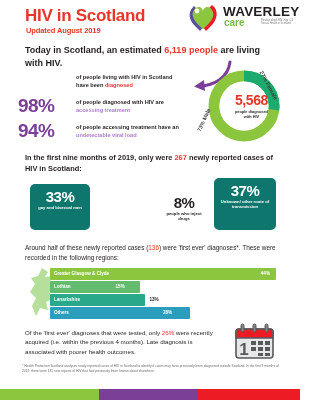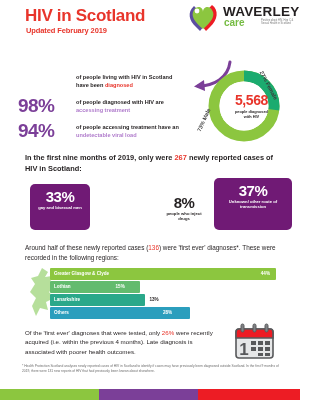--- a/index.html
+++ b/index.html
@@ -92,21 +92,21 @@
   .boxes{position:absolute;left:30px;top:178px;width:250px;height:58px;}
   .box{position:absolute;border-radius:5px;}
   .box .bnum{
     position:absolute;left:0;right:0;top:4px;text-align:center;
     font-size:15px;font-weight:bold;letter-spacing:-0.5px;
   }
   .box .blbl{
     position:absolute;left:2px;right:2px;top:21px;text-align:center;
     font-size:4.2px;font-weight:bold;line-height:5.4px;
   }
-  .box-green{background:#701a75;}
+  .box-green{background:#0f766e;}
   .box-green .bnum,.box-green .blbl{color:#ffffff;}
   .box-white .bnum,.box-white .blbl{color:#231f20;}
 
   
   .sec3{
     position:absolute;left:25px;top:243px;width:252px;
     font-size:6.4px;color:#231f20;line-height:9.6px;
   }
   .sec3 .hl{color:#e8352b;}
 
@@ -143,35 +143,38 @@
   .bottombar{position:absolute;left:0;bottom:10px;width:300px;height:11px;display:flex;}
   .bb-seg{height:11px;}
 </style>
 </head>
 <body>
 
 <div class="page">
 
   <div class="header">
     <div class="title">HIV in Scotland</div>
-    <div class="subtitle">Updated February 2019</div>
+    <div class="subtitle">Updated August 2019</div>
 
     <div class="logo">
       <svg class="logo-ribbon" viewBox="0 0 36 30">
         <path d="M9 4 C2 10 4 19 11 25 L15 29 L19 24 L14 19 C10 15 9 10 12 7 Z" fill="#5b4ea0"></path>
         <path d="M27 3 C34 8 33 18 25 25 L21 29 L17 24 L22 19 C26 15 27 9 24 6 Z" fill="#ed1c24"></path>
         <path d="M18 27 C10 20 5 14 9 8 C12 3 18 5 18 10 C18 5 24 3 27 8 C31 14 26 20 18 27 Z" fill="#8cc63f"></path>
         <circle cx="12" cy="9" r="2.4" fill="#ffffff"></circle>
       </svg>
       <div class="logo-word">WAVERLEY</div>
       <div class="logo-care">care</div>
       <div class="logo-tag">Positive about HIV, Hep C &amp; Sexual Health in Scotland</div>
     </div>
   </div>
 
+  <div class="intro">
+    <span>Today in Scotland, an estimated </span><span class="hl">6,119 people</span><span> are living with HIV.</span>
+  </div>
 
   <div class="stats">
     <div class="stat">
       <div class="stat-txt">
         <span>of people living with HIV in Scotland have been </span><span class="em">diagnosed</span>
       </div>
     </div>
     <div class="stat">
       <div class="stat-num">98%</div>
       <div class="stat-txt">
@@ -213,21 +216,21 @@
 
   <div class="boxes">
     <div class="box box-green" style="left:0px;top:6px;width:60px;height:46px;">
       <div class="bnum">33%</div>
       <div class="blbl">gay and bisexual men</div>
     </div>
     <div class="box box-white" style="left:130px;top:12px;width:48px;height:36px;">
       <div class="bnum">8%</div>
       <div class="blbl">people who inject drugs</div>
     </div>
-    <div class="box box-green" style="left:184px;top:0px;width:62px;height:52px;padding-left:16px;">
+    <div class="box box-green" style="left:184px;top:0px;width:62px;height:52px;">
       <div class="bnum">37%</div>
       <div class="blbl">Unknown/ other route of transmission</div>
     </div>
   </div>
 
   <div class="sec3">
     <span>Around half of these newly reported cases (</span><span class="hl">136</span><span>) were 'first ever' diagnoses*. These were recorded in the following regions:</span>
   </div>
 
   <div class="chart">

